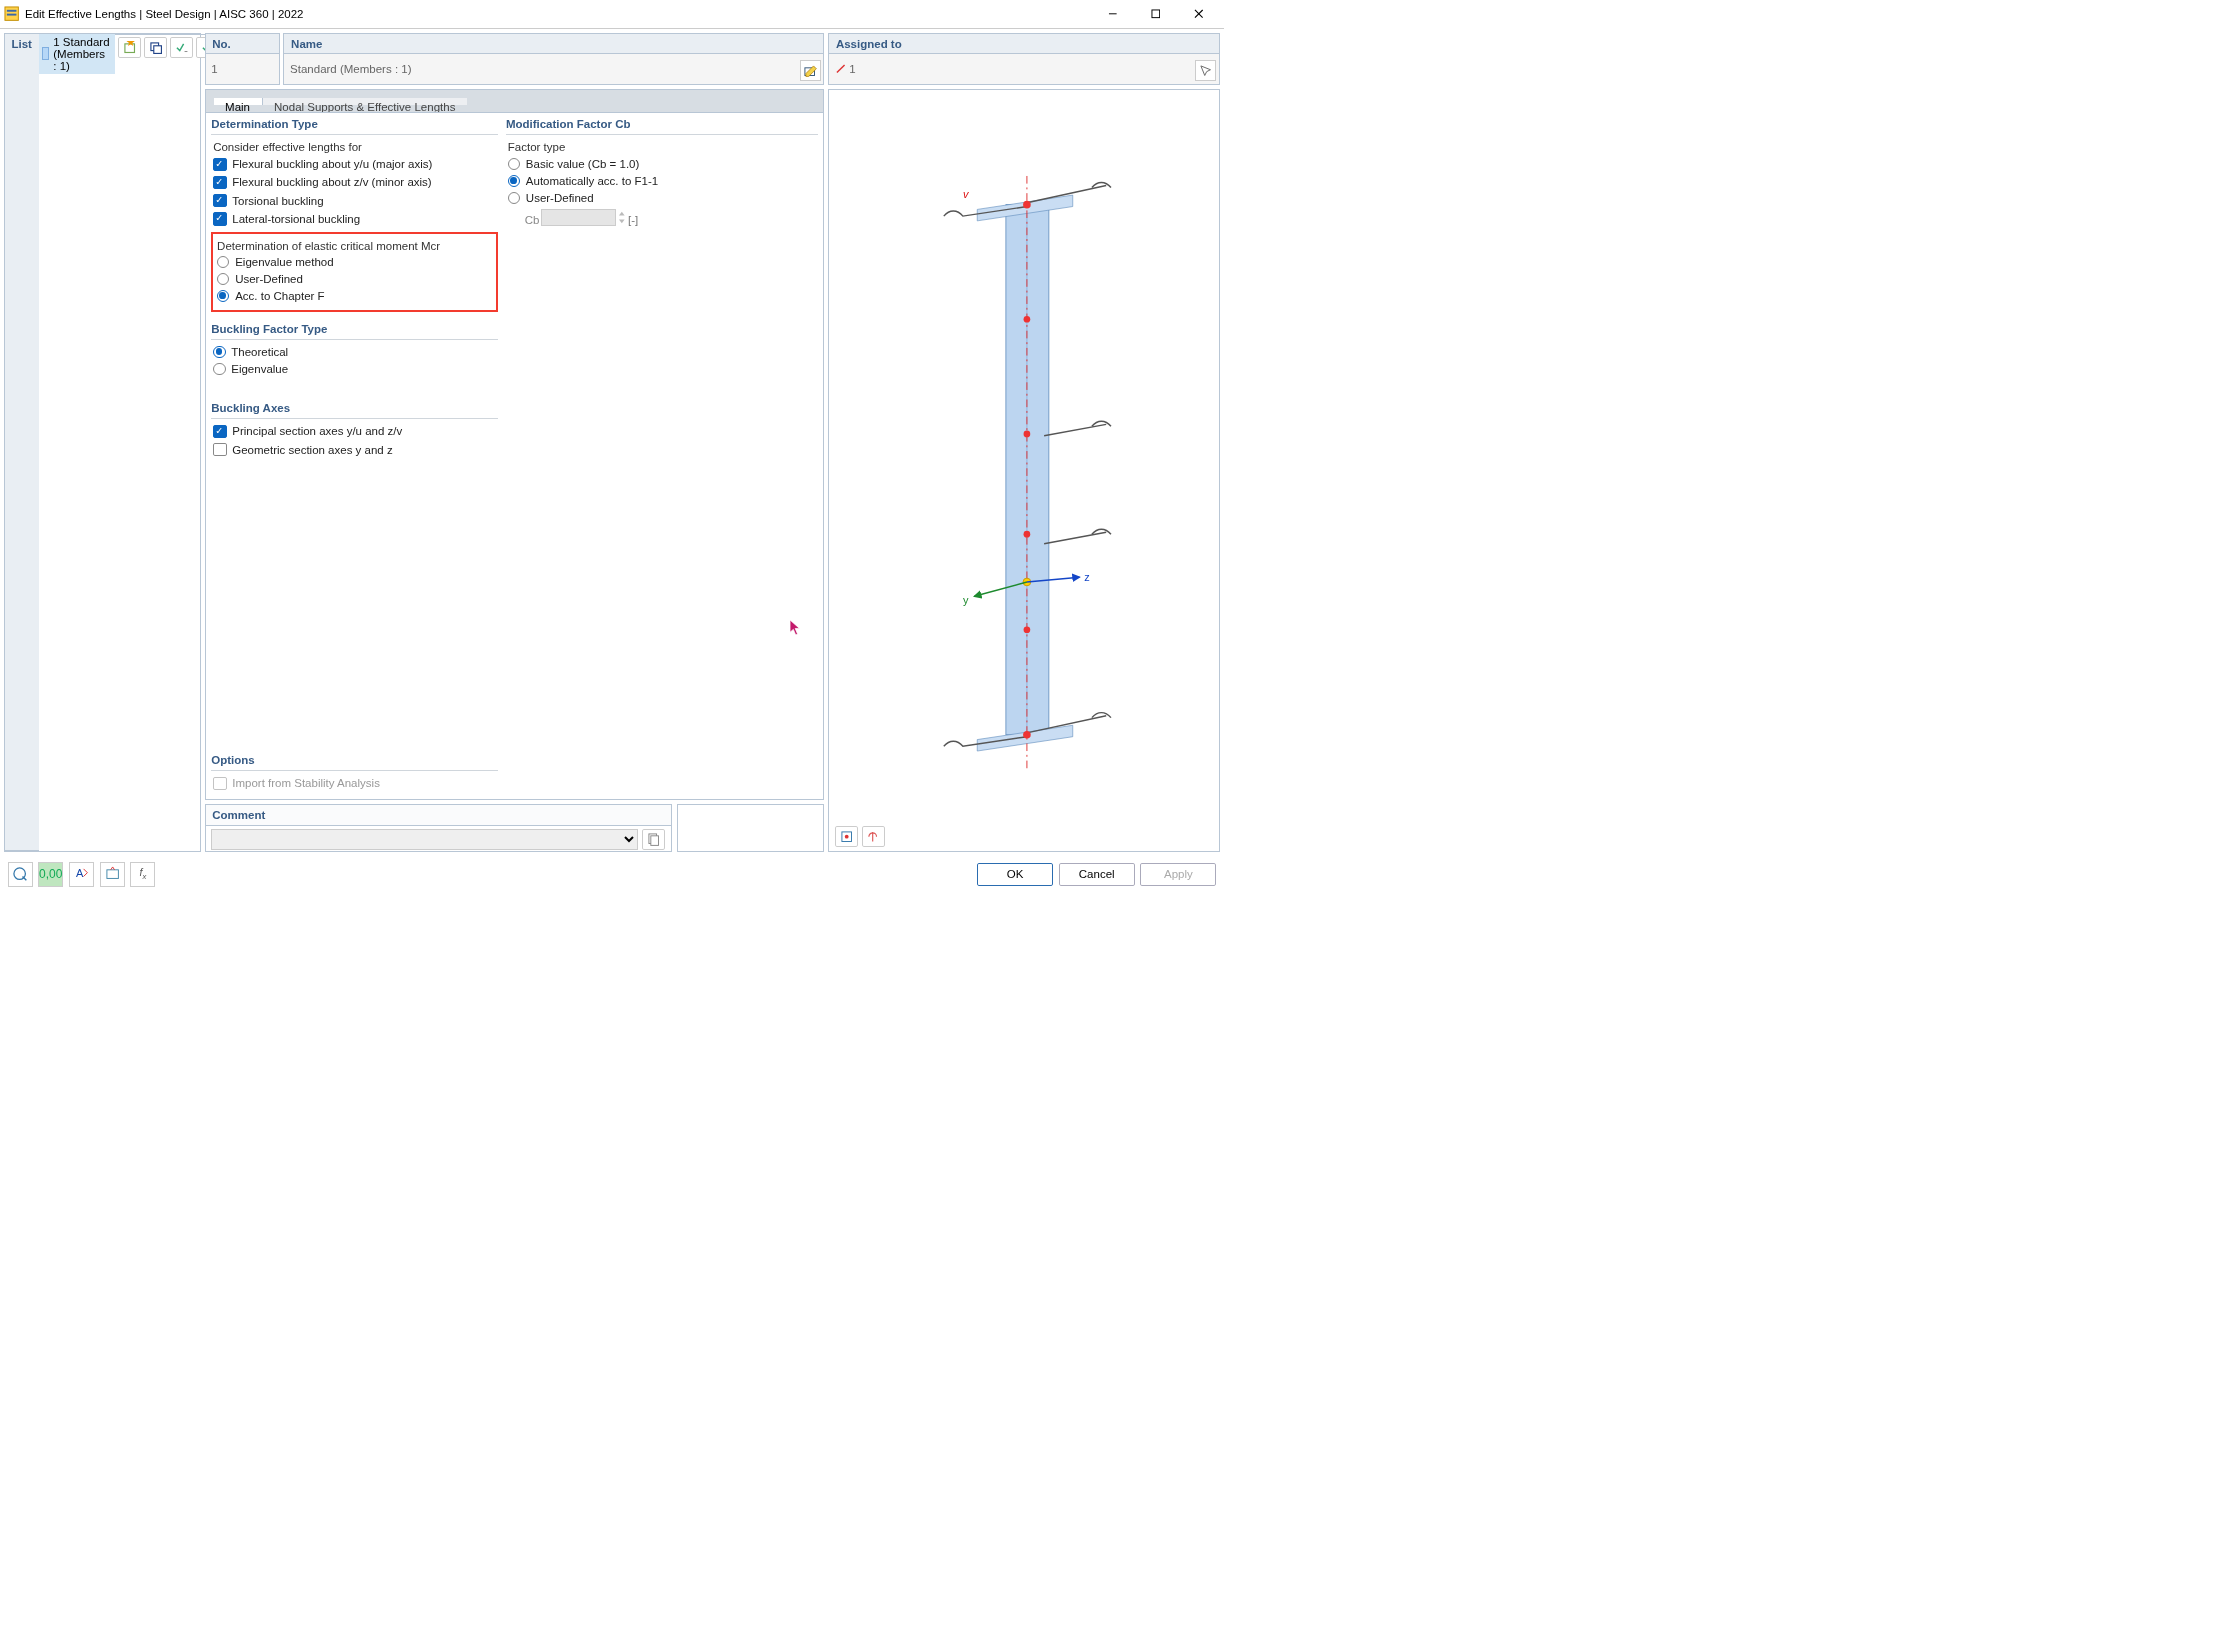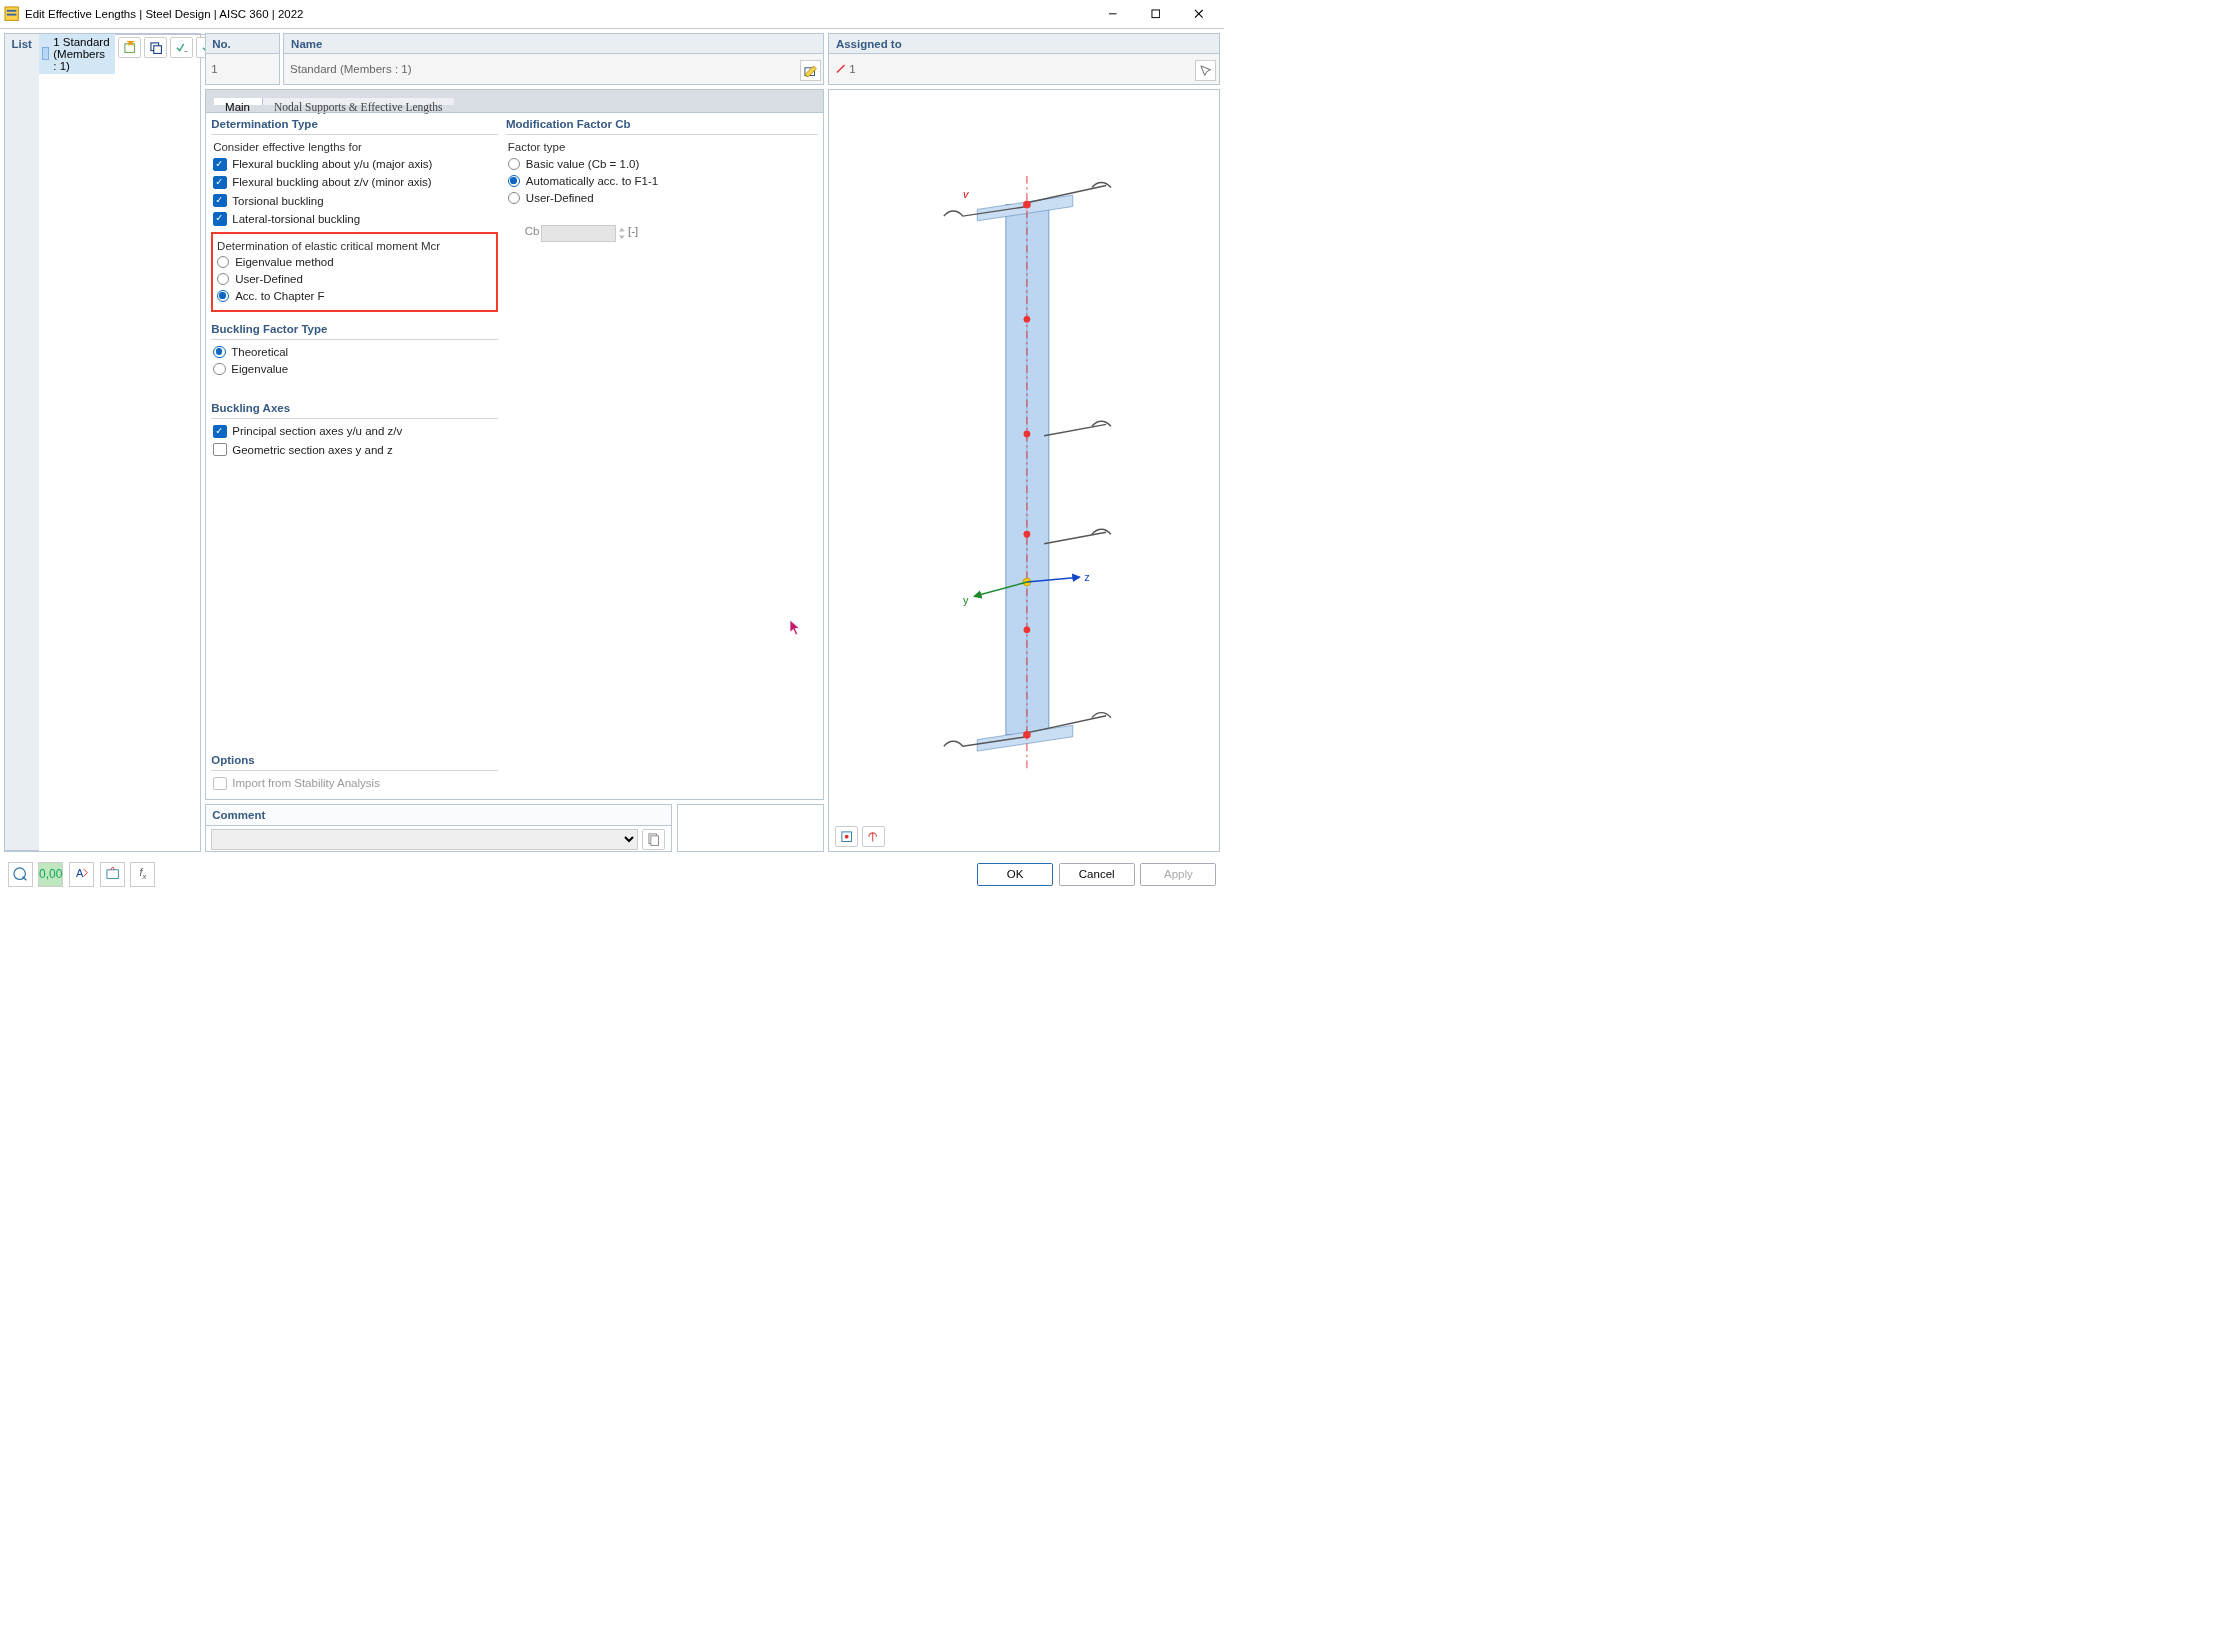--- a/index.html
+++ b/index.html
@@ -30,21 +30,21 @@
 .name-panel { flex: 1; border: 1px solid #b8c6d5; display: flex; flex-direction: column; position: relative; }
 .assigned-panel { width: 392px; border: 1px solid #b8c6d5; display: flex; flex-direction: column; position: relative; }
 .panel-input { flex: 1; display: flex; align-items: center; padding: 0 5.7px; color: #666; background: #f5f5f5; }
 .name-edit-btn, .assign-pick-btn { position: absolute; right: 2.9px; bottom: 2.9px; width: 21px; height: 21px; border: 1px solid #ccc; background: #fff; display: flex; align-items: center; justify-content: center; }
 
 .midrow { flex: 1; display: flex; gap: 3.8px; }
 .centerarea { flex: 1; display: flex; flex-direction: column; }
 .tabs { display: flex; background: #d7dde3; padding: 8px; height: 23px; border: 1px solid #b8c6d5; border-bottom: none; }
 .tab { padding: 3.8px 11.5px; font-size: 11.5px; cursor: default; }
 .tab.active { background: #fff; border-right: 1px solid #b8c6d5; }
-.tab.inactive { background: #edeff2; color: #444; font-family: Liberation Serif, serif; }
+.tab.inactive { background: #edeff2; color: #444; }
 .tab-body { flex: 1; border: 1px solid #b8c6d5; border-top: 1px solid #b8c6d5; display: flex; padding: 5.7px; gap: 7.6px; }
 .col { display: flex; flex-direction: column; gap: 5.7px; }
 .col-left { width: 287px; }
 .col-right { flex: 1; }
 
 .group { border: 0; }
 .group-title { color: #365a84; font-weight: 600; font-size: 11.5px; padding: 0 0 3.8px 0; border-bottom: 1px solid #d0d6dc; margin-bottom: 5.7px; }
 .group-body { padding: 0 1.9px 3.8px 1.9px; display: flex; flex-direction: column; gap: 4.8px; }
 .subhead { font-size: 11.5px; color: #333; }
 
@@ -52,21 +52,21 @@
 .radio { width: 12.4px; height: 12.4px; border: 1.4px solid #888; border-radius: 50%; display: inline-block; position: relative; flex-shrink: 0; }
 .radio.selected { border-color: #0a66c2; }
 .radio.selected::after { content: ""; position: absolute; width: 6.7px; height: 6.7px; background: #0a66c2; border-radius: 50%; top: 1.4px; left: 1.4px; }
 .checkbox { width: 13.4px; height: 13.4px; border: 1.4px solid #888; border-radius: 1.9px; display: inline-block; position: relative; flex-shrink: 0; }
 .checkbox.checked { background: #0a66c2; border-color: #0a66c2; }
 .checkbox.checked::after { content: "✓"; color: #fff; position: absolute; font-size: 9.6px; left: 1px; top: -1px; }
 .checkbox.disabled { opacity: 0.5; }
 
 .highlight-box { border: 2.9px solid #f33b2e; padding: 5.7px 3.8px 7.6px 3.8px; margin: 1.9px -1.9px; }
 
-.spin-row { display: flex; align-items: flex-start; gap: 2px; margin-left: 17px; margin-top: 16px; }
+.spin-row { display: flex; align-items: flex-end; gap: 2px; margin-left: 17px; }
 .spin-row input { width: 75px; height: 17px; background: #e5e5e5; border: 1px solid #ccc; }
 .spin-row .unit { color: #777; }
 .spin-row .lbl { color: #888; }
 
 .comment-panel { height: 48px; border: 1px solid #b8c6d5; display: flex; flex-direction: column; margin-top: 3.8px; }
 .comment-row { flex: 1; display: flex; align-items: center; padding: 2.9px 5.7px; gap: 3.8px; }
 .comment-row select { flex: 1; height: 21px; border: 1px solid #ccc; }
 .mini-preview { width: 147px; height: 48px; border: 1px solid #b8c6d5; margin-top: 3.8px; }
 
 .preview-panel { width: 392px; border: 1px solid #b8c6d5; position: relative; background: #fff; }

